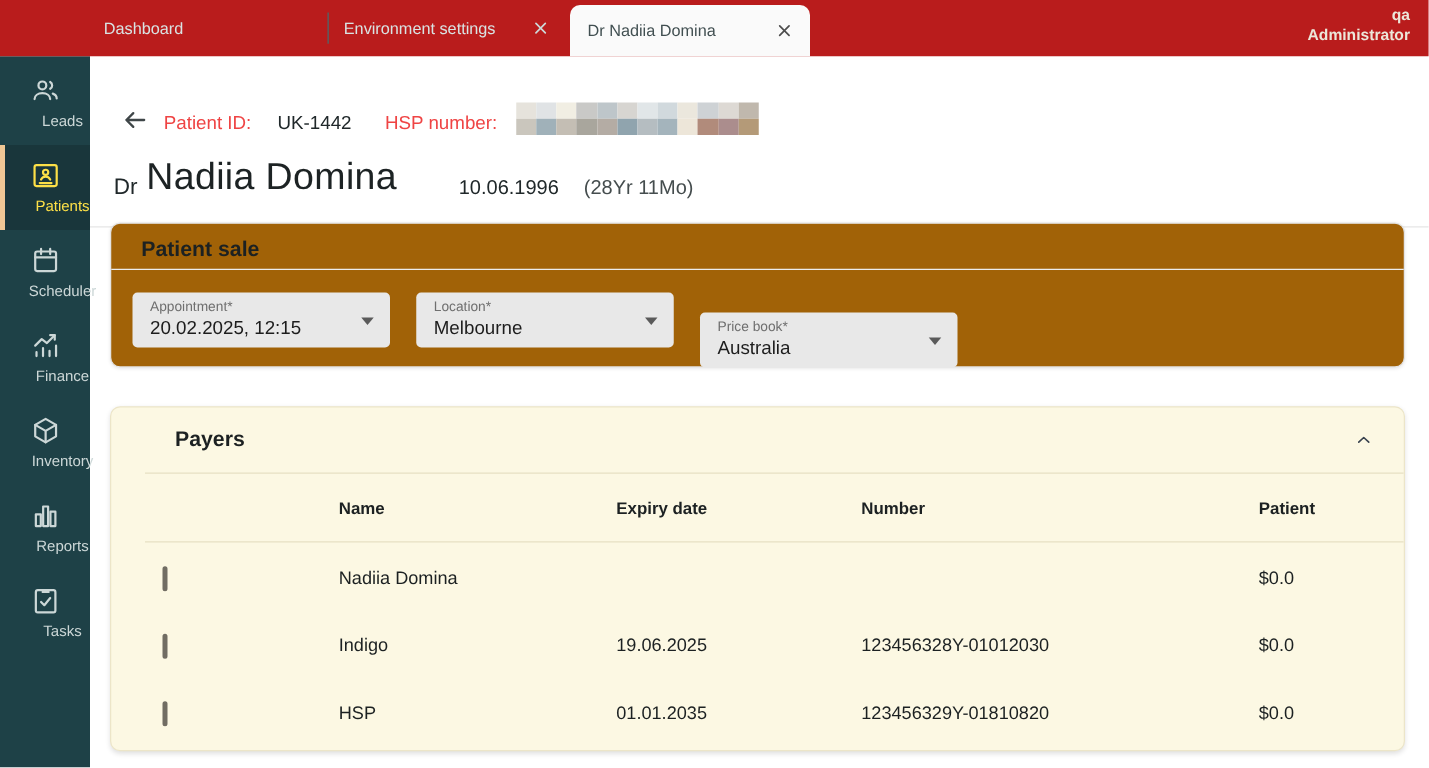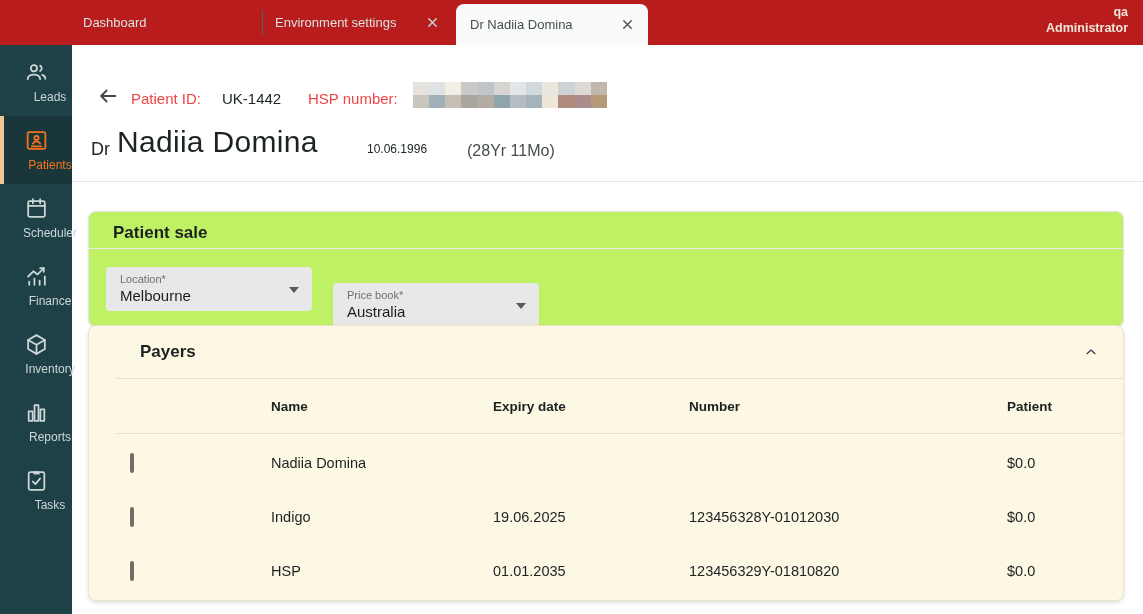--- a/index.html
+++ b/index.html
@@ -17,43 +17,43 @@
   .tab-active .close { color:#4d4d4d; margin-right:13px; }
   .close svg { width:100%; height:100%; display:block; }
   .user-block { position:absolute; right:15px; top:5px; text-align:right; color:#ece7da; font-size:12.5px; font-weight:bold; line-height:1.25; }
 
   
   .sidebar { position:absolute; left:0; top:45px; width:72px; height:569px; background:#1e4147; z-index:4; padding-top:3px; }
   .side-item { height:68px; display:flex; flex-direction:column; align-items:center; justify-content:center; gap:5px; color:#ccd7d7; cursor:pointer; border-left:4px solid transparent; border-right:4px solid transparent; }
   .side-item .side-icon { width:25px; height:25px; }
   .side-item .side-icon svg { width:100%; height:100%; display:block; }
   .side-item .side-label { font-size:12px;padding-left:28px; }
-  .side-item.active { background:rgba(0,0,0,0.16); border-left-color:#f0c795; color:#f97316; }
+  .side-item.active { background:rgba(0,0,0,0.16); border-left-color:#f0c795; color:#fde047; }
 
   
   .content { position:absolute; left:72px; top:45px; width:1071px; height:569px; background:#ffffff; }
 
   .back-btn { position:absolute; left:25px; top:40px; width:22px; height:22px; color:#3f4648; cursor:pointer; }
   .back-btn svg { width:100%; height:100%; }
   .lbl-gray { color:#ef4444; }
   .val-dark { color:#20282a; }
   .pid-label { position:absolute; left:59px; top:45px; font-size:15px; }
   .pid-value { position:absolute; left:150px; top:45px; font-size:15px; }
   .hsp-label { position:absolute; left:236px; top:45px; font-size:15px; }
   .mosaic { position:absolute; left:341px; top:37px; width:194px; height:26px; display:grid; grid-template-columns:repeat(12,1fr); grid-auto-rows:1fr; }
 
   .title-prefix { position:absolute; left:19px; top:94px; font-size:18px; color:#20282a; }
   .patient-name { position:absolute; left:45px; top:80px; font-size:30px; color:#1d2324; letter-spacing:.3px; }
-  .patient-dob { position:absolute; left:295px; top:97px; font-size:12px; color:#20282a; }
+  .patient-dob { position:absolute; left:295px; top:97px; font-size:16px; color:#20282a; }
   .patient-age { position:absolute; left:395px; top:97px; font-size:16px; color:#454d4e; }
 
   .hdr-divider { position:absolute; left:0; top:136px; width:1071px; height:1px; background:#e6e6e6; }
 
   
-  .card-sale { position:absolute; left:16px; top:166px; width:1036px; height:116px; background:#bef264; border:1px solid #e4e4e4; border-radius:8px; box-shadow:0 1px 3px rgba(0,0,0,0.09); }
+  .card-sale { position:absolute; left:16px; top:133px; width:1036px; height:116px; background:#a16207; border:1px solid #e4e4e4; border-radius:8px; box-shadow:0 1px 3px rgba(0,0,0,0.09); }
   .card-sale-title { height:37px; padding:11px 0 0 24px; font-size:17px; font-weight:bold; color:#1c2122; border-bottom:1px solid #ececec; }
   .fields-row { position:absolute; left:17px; top:55px; display:flex; gap:21px; }
   .field { position:relative; height:44px; background:#e8e8e8; border-radius:4px; padding:6px 28px 0 14px; cursor:pointer; }
   .field-appointment { width:206px; }
   .field-location { width:206px; }
   .field-specialist { width:303px; }
   .field-pricebook { width:206px;margin-top:16px; }
   .field .f-label { font-size:11px; color:#6f6f6f; display:block; }
   .field .f-value { font-size:15px; color:#1d1d1d; display:block; margin-top:2px; }
   .field .dd-arrow { position:absolute; right:13px; top:20px; width:0; height:0; border-left:5px solid transparent; border-right:5px solid transparent; border-top:6px solid #5a5a5a; }
@@ -215,20 +215,25 @@
   <span class="title-prefix">Dr</span>
   <span class="patient-name">Nadiia Domina</span>
   <span class="patient-dob">10.06.1996</span>
   <span class="patient-age">(28Yr 11Mo)</span>
 
   <div class="hdr-divider"></div>
 
   <div class="card-sale">
     <div class="card-sale-title">Patient sale</div>
     <div class="fields-row">
+      <div class="field field-appointment">
+        <span class="f-label">Appointment*</span>
+        <span class="f-value">20.02.2025, 12:15</span>
+        <span class="dd-arrow"></span>
+      </div>
       <div class="field field-location">
         <span class="f-label">Location*</span>
         <span class="f-value">Melbourne</span>
         <span class="dd-arrow"></span>
       </div>
       <div class="field field-pricebook">
         <span class="f-label">Price book*</span>
         <span class="f-value">Australia</span>
         <span class="dd-arrow"></span>
       </div>

